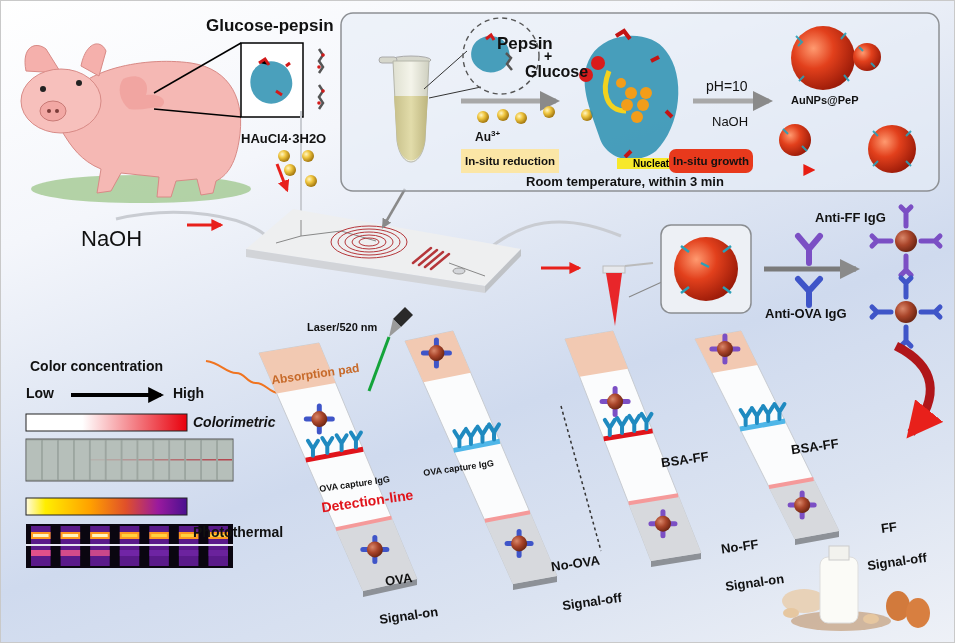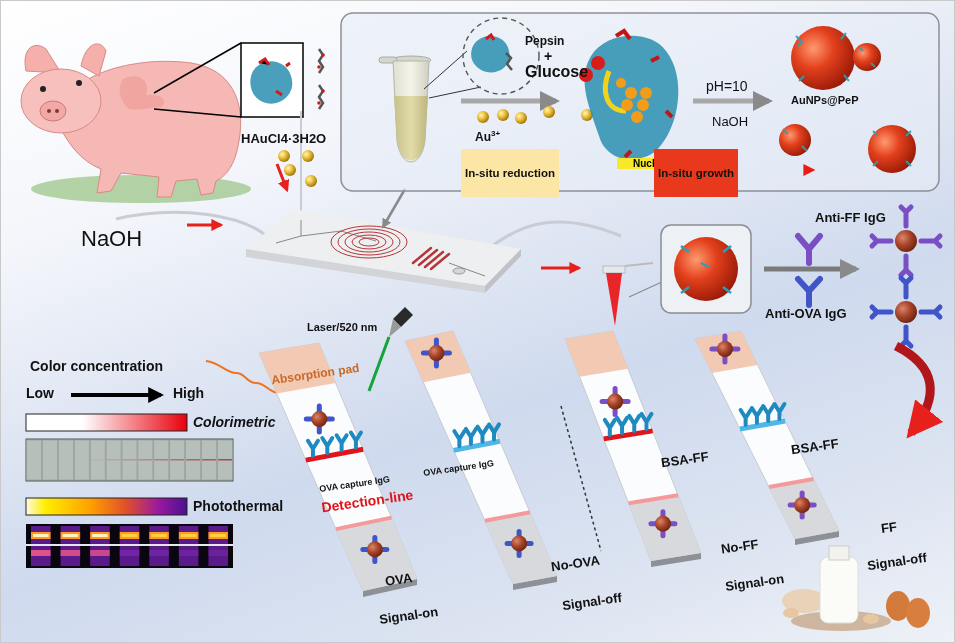--- a/index.html
+++ b/index.html
@@ -1,21 +1,21 @@
 <!DOCTYPE html>
 <html><head>
 <meta charset="utf-8">
 <style>
   html,body{margin:0;padding:0;}
   body{width:955px;height:643px;overflow:hidden;background:#fff;font-family:"Liberation Sans",sans-serif;}
   #canvas{position:relative;width:953px;height:641px;border:1px solid #c9c9c9;
     background:linear-gradient(160deg,#ffffff 0%,#f4f6fb 25%,#dfe6f3 45%,#cfdaee 60%,#dbe3f1 80%,#eef1f7 100%);overflow:hidden;}
   .txt{position:absolute;color:#111;font-weight:bold;white-space:nowrap;}
   svg{position:absolute;left:0;top:0;}
-  .label-box{position:absolute;font-weight:bold;font-size:11.5px;padding:18px 4px;white-space:nowrap;}
+  .label-box{position:absolute;font-weight:bold;font-size:11.5px;padding:6px 4px;white-space:nowrap;}
 </style>
 </head>
 <body>
 
 <div id="canvas">
 
   <svg width="953" height="641" viewBox="0 0 953 641">
     <defs>
       <radialGradient id="gGold" cx="35%" cy="35%" r="65%">
         <stop offset="0%" stop-color="#fff6c4"></stop>
@@ -466,42 +466,44 @@
       <ellipse cx="803" cy="600" rx="22" ry="12" fill="#e8d2b8"></ellipse>
       <rect x="819" y="556" width="38" height="66" rx="8" fill="#fbfbf7" stroke="#ddd"></rect>
       <rect x="828" y="545" width="20" height="14" fill="#f2f2ee" stroke="#ccc"></rect>
       <ellipse cx="897" cy="605" rx="12" ry="15" fill="#d27a3c"></ellipse>
       <ellipse cx="917" cy="612" rx="12" ry="15" fill="#d87f40"></ellipse>
       <ellipse cx="790" cy="612" rx="8" ry="5" fill="#e6c7a0"></ellipse>
         <ellipse cx="870" cy="618" rx="8" ry="5" fill="#e6c7a0"></ellipse>
     </g>
   </svg>
 
+  <div class="txt" style="left:205px;top:15px;font-size:17px;">Glucose-pepsin</div>
   <div class="txt" style="left:240px;top:130px;font-size:13px;"><span>HAuCl4·3H2O</span></div>
   <div class="txt" style="left:80px;top:225px;font-size:22px;font-weight:normal;">NaOH</div>
 
-  <div class="txt" style="left:524px;top:33px;font-size:12px;">Pepsin</div>
+  <div class="txt" style="left:496px;top:33px;font-size:17px;">Pepsin</div>
   <div class="txt" style="left:543px;top:47px;font-size:14px;">+</div>
   <div class="txt" style="left:524px;top:62px;font-size:16px;">Glucose</div>
   <div class="txt" style="left:474px;top:128px;font-size:12px;"><span>Au</span><sup style="font-size:8px;">3+</sup></div>
   <div class="label-box" style="left:616px;top:133px;background:#f7e82a;font-size:10px;padding:0 16px;margin-top:24px;">Nucleation</div>
   <div class="txt" style="left:705px;top:77px;font-size:14px;font-weight:normal;">pH=10</div>
   <div class="txt" style="left:711px;top:113px;font-size:13px;font-weight:normal;">NaOH</div>
   <div class="txt" style="left:790px;top:93px;font-size:11px;">AuNPs@PeP</div>
   <div class="label-box" style="left:460px;top:148px;background:#fbe6a6;color:#111;">In-situ reduction</div>
-  <div class="label-box" style="left:653px;top:148px;background:#e8391c;color:#111;">In-situ growth</div>
+  <div class="label-box" style="left:668px;top:148px;background:#e8391c;color:#111;border-radius:7px;">In-situ growth</div>
+  <div class="txt" style="left:525px;top:173px;font-size:13px;">Room temperature, within 3 min</div>
 
   <div class="txt" style="left:766px;top:209px;font-size:13px;margin-left:48px;">Anti-FF IgG</div>
   <div class="txt" style="left:764px;top:305px;font-size:13px;">Anti-OVA IgG</div>
 
   <div class="txt" style="left:29px;top:357px;font-size:14px;">Color concentration</div>
   <div class="txt" style="left:25px;top:384px;font-size:14px;">Low</div>
   <div class="txt" style="left:172px;top:384px;font-size:14px;">High</div>
   <div class="txt" style="left:192px;top:413px;font-size:14px;font-style:italic;">Colorimetric</div>
-  <div class="txt" style="left:192px;top:497px;font-size:14px;">Photothermal</div>
+  <div class="txt" style="left:192px;top:523px;font-size:14px;">Photothermal</div>
 
   <div class="txt" style="left:306px;top:320px;font-size:11px;">Laser/520 nm</div>
 
   <div id="stripLabels">
       <div class="txt" style="left: 270px; top: 366px; font-size: 12px; color: rgb(199, 106, 42); transform: rotate(-8deg);">Absorption pad</div>
       <div class="txt" style="left: 318px; top: 478px; font-size: 9px; color: rgb(17, 17, 17); transform: rotate(-8deg);">OVA capture IgG</div>
       <div class="txt" style="left: 320px; top: 492px; font-size: 14px; color: rgb(224, 20, 27); transform: rotate(-8deg);">Detection-line</div>
       <div class="txt" style="left: 384px; top: 571px; font-size: 13px; color: rgb(17, 17, 17); transform: rotate(-8deg);">OVA</div>
       <div class="txt" style="left: 378px; top: 607px; font-size: 13px; color: rgb(17, 17, 17); transform: rotate(-8deg);">Signal-on</div>
       <div class="txt" style="left: 422px; top: 462px; font-size: 9px; color: rgb(17, 17, 17); transform: rotate(-8deg);">OVA capture IgG</div>

